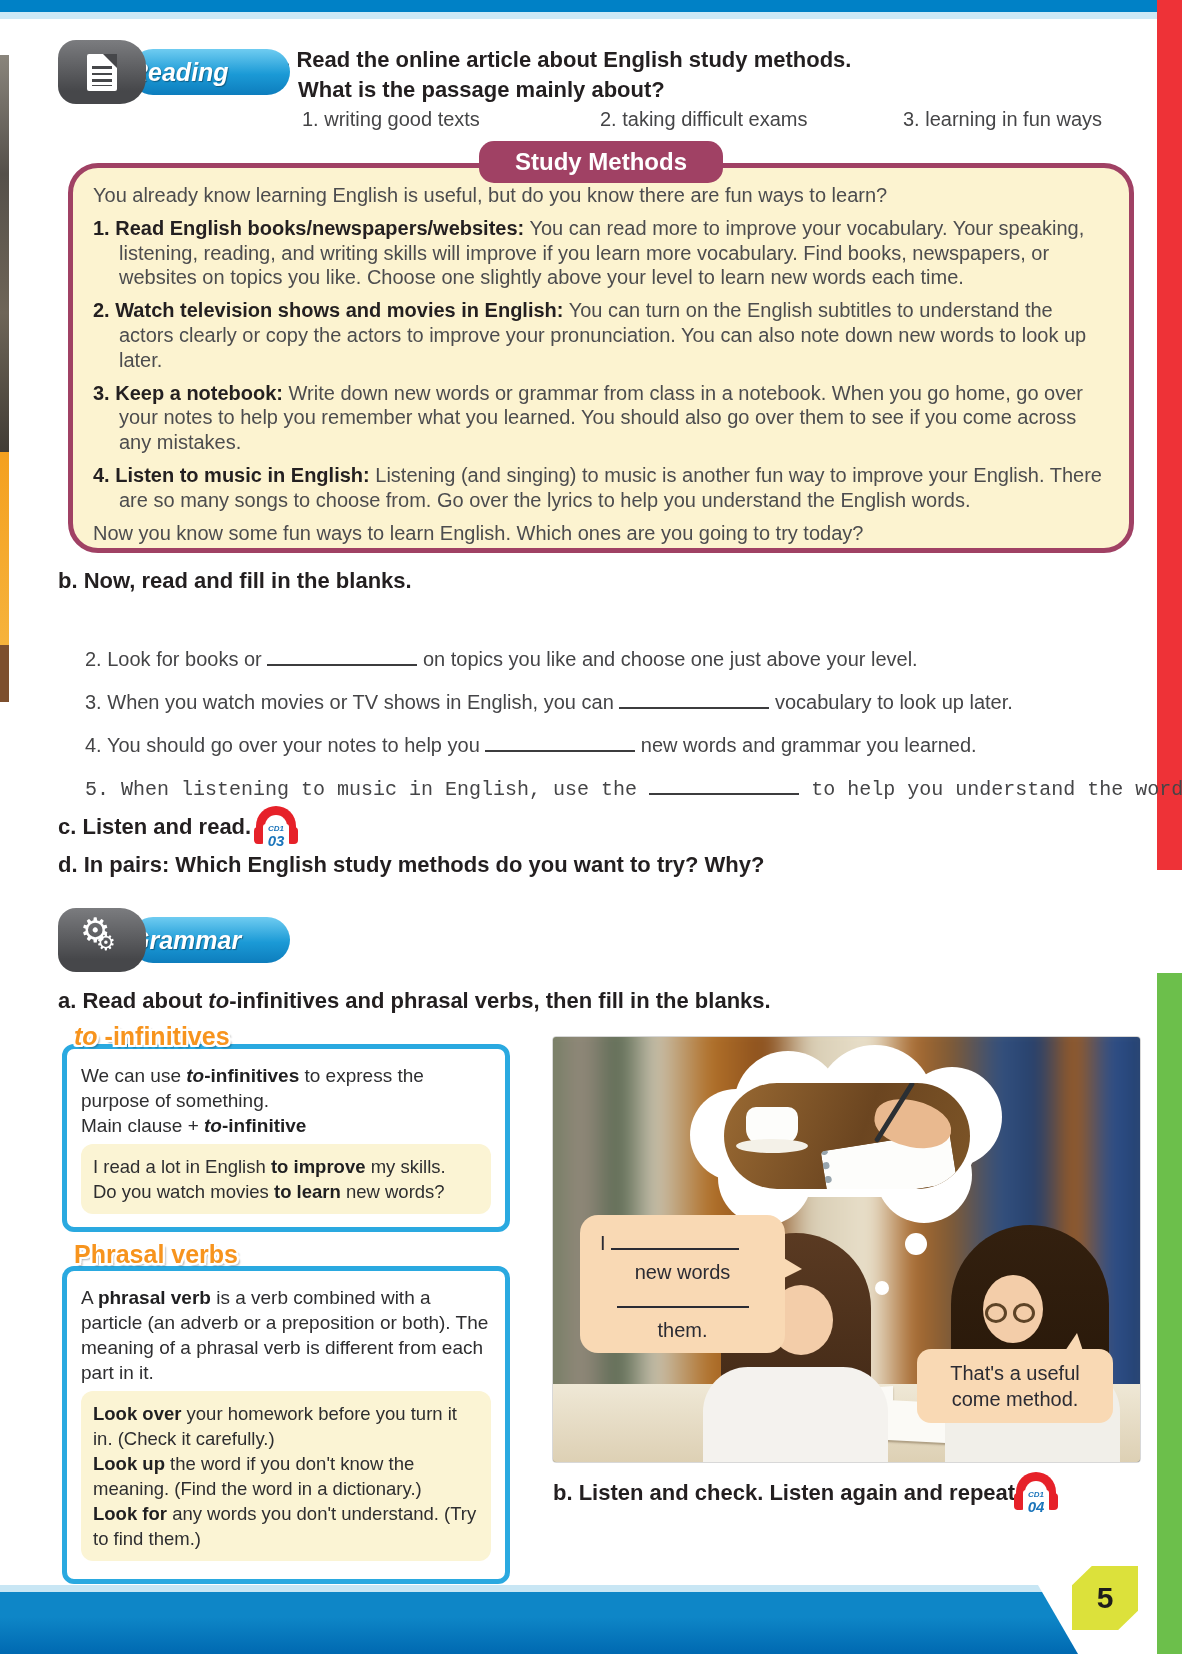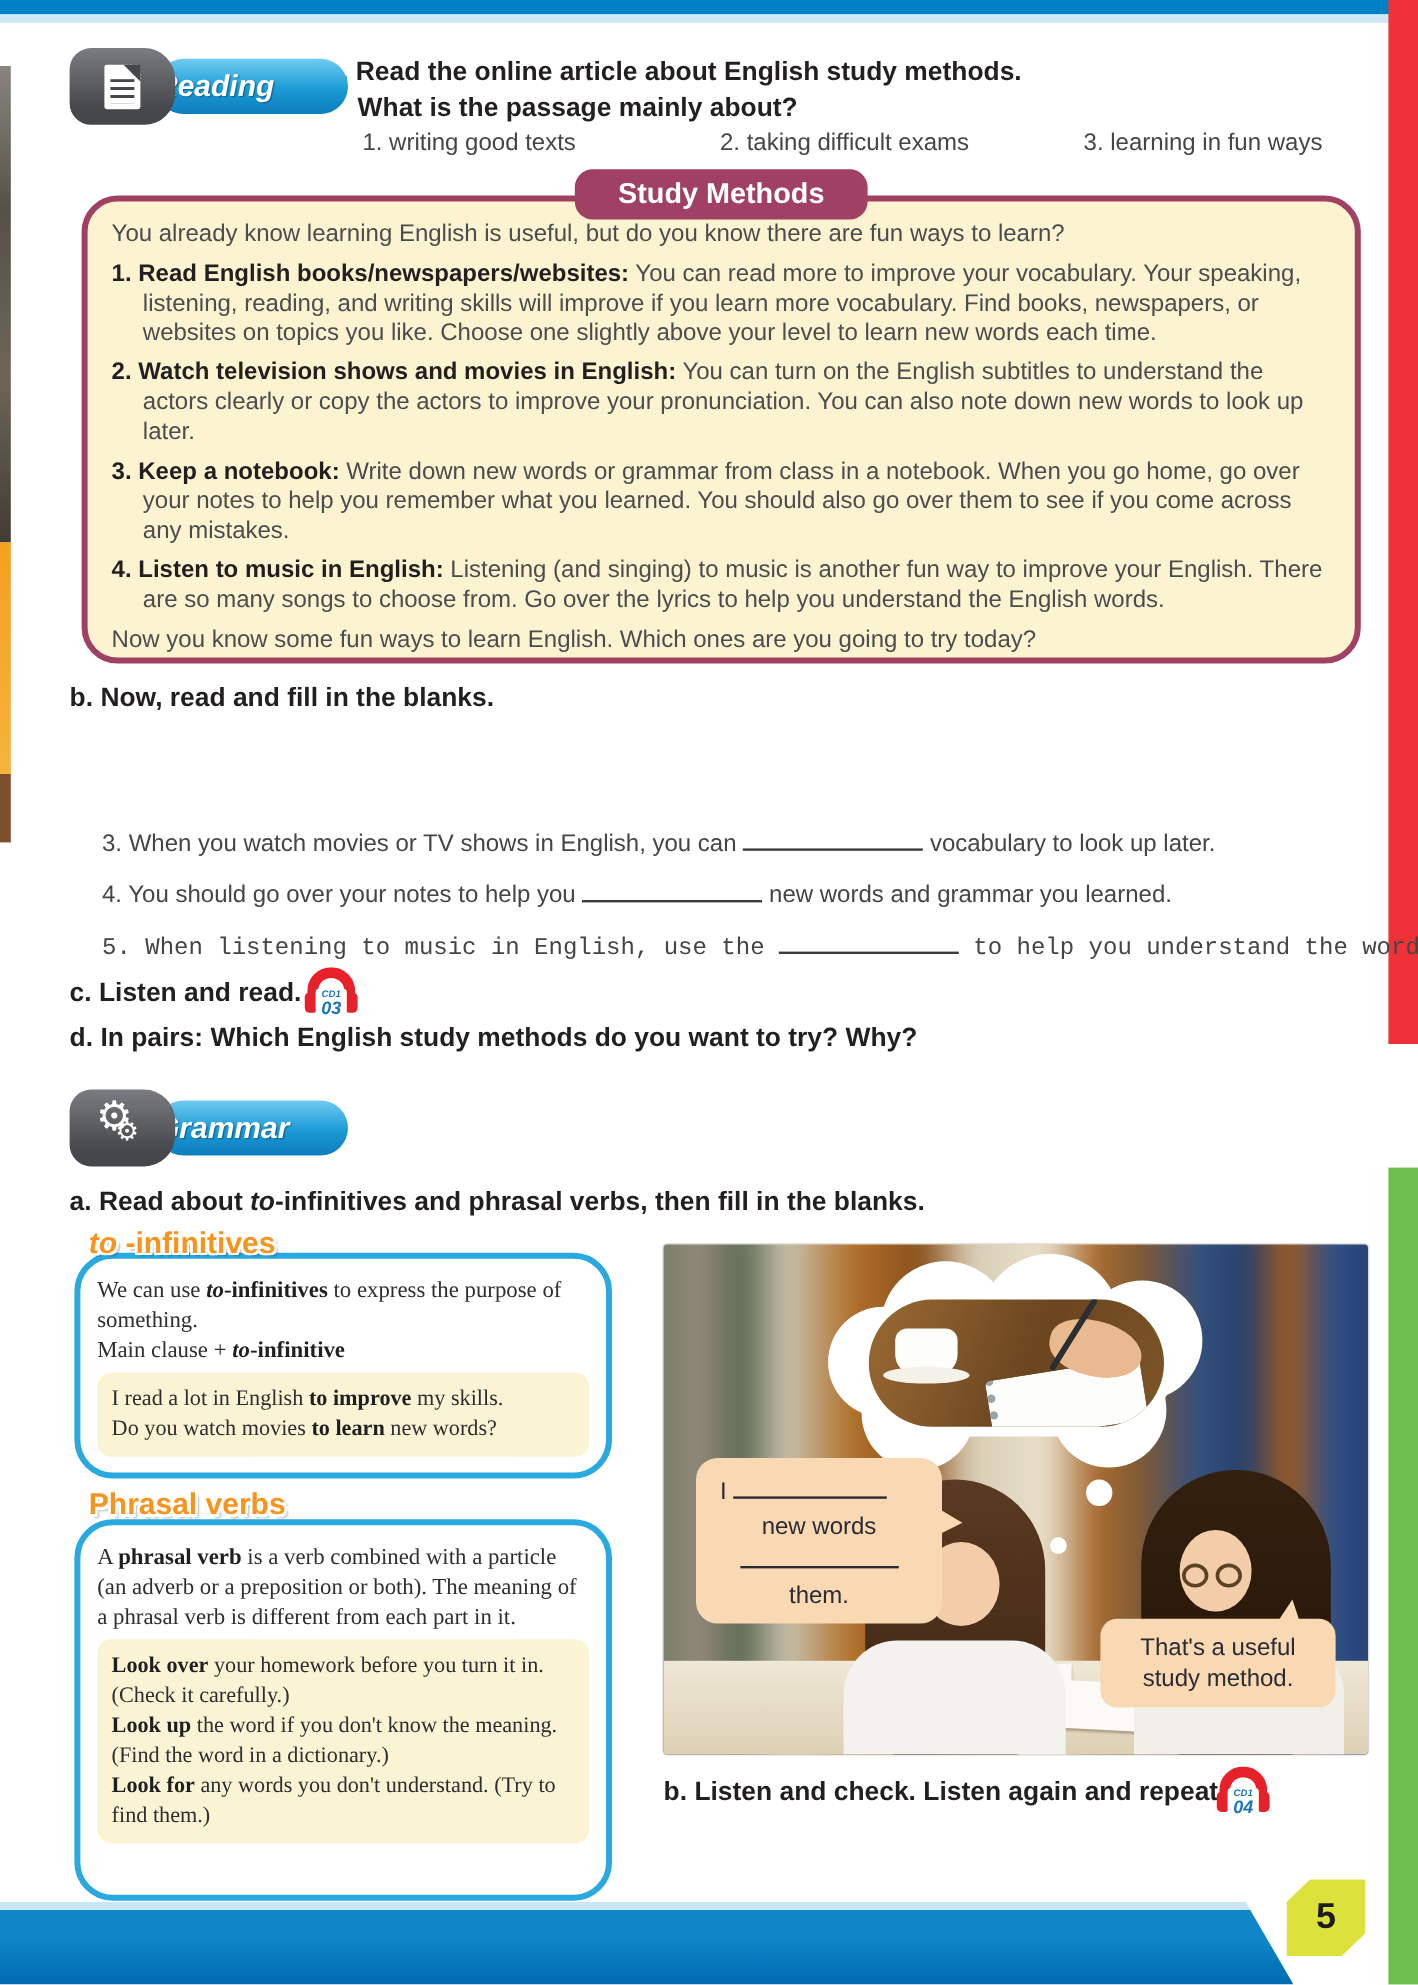--- a/index.html
+++ b/index.html
@@ -68,21 +68,21 @@
   .cd-band { position:absolute; left:4px; top:0; width:40px; height:30px;
     border:9px solid #e62129; border-bottom:none; border-radius:20px 20px 0 0; }
   .cd-pad { position:absolute; bottom:4px; width:11px; height:17px; background:#e62129; border-radius:4px; }
   .cd-pad.l { left:2px; } .cd-pad.r { right:2px; }
   .cd-label { position:absolute; left:50%; transform:translateX(-50%); bottom:0; width:26px;
     background:#fff; border-radius:3px; text-align:center; padding:1px 0 0 0; line-height:1; }
   .cd-top { display:block; font-weight:bold; font-style:italic; font-size:8px; color:#1b75bb; }
   .cd-num { display:block; font-weight:bold; font-style:italic; font-size:15px; color:#1b75bb; }
 
   
-  .gbox { background:#fff; border:5px solid #2aa9e0; border-radius:32px;font-family:Liberation Serif, serif; }
+  .gbox { background:#fff; border:5px solid #2aa9e0; border-radius:12px; }
   .gbox-label { font-weight:bold; font-size:25px; color:#f7941e; z-index:3; white-space:nowrap;
     text-shadow:-2px -2px 0 #fff,2px -2px 0 #fff,-2px 2px 0 #fff,2px 2px 0 #fff,
       0 -2px 0 #fff,0 2px 0 #fff,-2px 0 0 #fff,2px 0 0 #fff,3px 3px 2px rgba(0,0,0,.3); }
   .gtext { padding:14px 14px 10px 14px; font-size:19px; line-height:25px; color:#2e2e30; }
   .gtext b { color:#1f1f21; }
   .ybox { background:#fbf4d4; border-radius:12px; padding:10px 12px; margin-top:6px;
     font-size:18.5px; line-height:25px; color:#2e2e30; }
 
   
   .photo { left:553px; top:1037px; width:587px; height:425px; overflow:hidden;
@@ -186,20 +186,21 @@
       <p class="item"><b>1. Read English books/newspapers/websites:</b><span> You can read more to improve your vocabulary. Your speaking, listening, reading, and writing skills will improve if you learn more vocabulary. Find books, newspapers, or websites on topics you like. Choose one slightly above your level to learn new words each time.</span></p>
       <p class="item"><b>2. Watch television shows and movies in English:</b><span> You can turn on the English subtitles to understand the actors clearly or copy the actors to improve your pronunciation. You can also note down new words to look up later.</span></p>
       <p class="item"><b>3. Keep a notebook:</b><span> Write down new words or grammar from class in a notebook. When you go home, go over your notes to help you remember what you learned. You should also go over them to see if you come across any mistakes.</span></p>
       <p class="item"><b>4. Listen to music in English:</b><span> Listening (and singing) to music is another fun way to improve your English. There are so many songs to choose from. Go over the lyrics to help you understand the English words.</span></p>
       <p>Now you know some fun ways to learn English. Which ones are you going to try today?</p>
     </div>
   </div>
 
   <div class="abs instr" style="left:58px;top:568px;">b. Now, read and fill in the blanks.</div>
 
+  <div class="abs qtext" style="left:85px;top:645px;"><span>2.</span> <span>Look for books or </span><span class="blank"></span><span> on topics you like and choose one just above your level.</span></div>
   <div class="abs qtext" style="left:85px;top:688px;text-align:center;"><span>3.</span> <span>When you watch movies or TV shows in English, you can </span><span class="blank"></span><span> vocabulary to look up later.</span></div>
   <div class="abs qtext" style="left:85px;top:731px;"><span>4.</span> <span>You should go over your notes to help you </span><span class="blank"></span><span> new words and grammar you learned.</span></div>
   <div class="abs qtext" style="left:85px;top:774px;font-family:Liberation Mono, monospace;"><span>5.</span> <span>When listening to music in English, use the </span><span class="blank"></span><span> to help you understand the words.</span></div>
 
   <div class="abs instr" style="left:58px;top:814px;">c. Listen and read.</div>
   <div class="abs cd" style="left:252px;top:806px;">
     <div class="cd-band"></div>
     <div class="cd-pad l"></div>
     <div class="cd-pad r"></div>
     <div class="cd-label">
@@ -282,21 +283,21 @@
     <div class="abs bubble bubble1">
       <div class="tail"></div>
       <div class="b1-line b1-first"><span>I</span> <span class="sblank" style="width:128px;"></span></div>
       <div class="b1-line">new words</div>
       <div class="b1-line"><span class="sblank" style="width:132px;"></span></div>
       <div class="b1-line">them.</div>
     </div>
     <div class="abs bubble bubble2">
       <div class="tail"></div>
       <div class="b2-line">That's a useful</div>
-      <div class="b2-line">study method.</div>
+      <div class="b2-line">come method.</div>
     </div>
   </div>
 
   <div class="abs instr" style="left:553px;top:1480px;">b. Listen and check. Listen again and repeat.</div>
   <div class="abs cd" style="left:1012px;top:1472px;">
     <div class="cd-band"></div>
     <div class="cd-pad l"></div>
     <div class="cd-pad r"></div>
     <div class="cd-label">
         <span class="cd-top">CD1</span>

